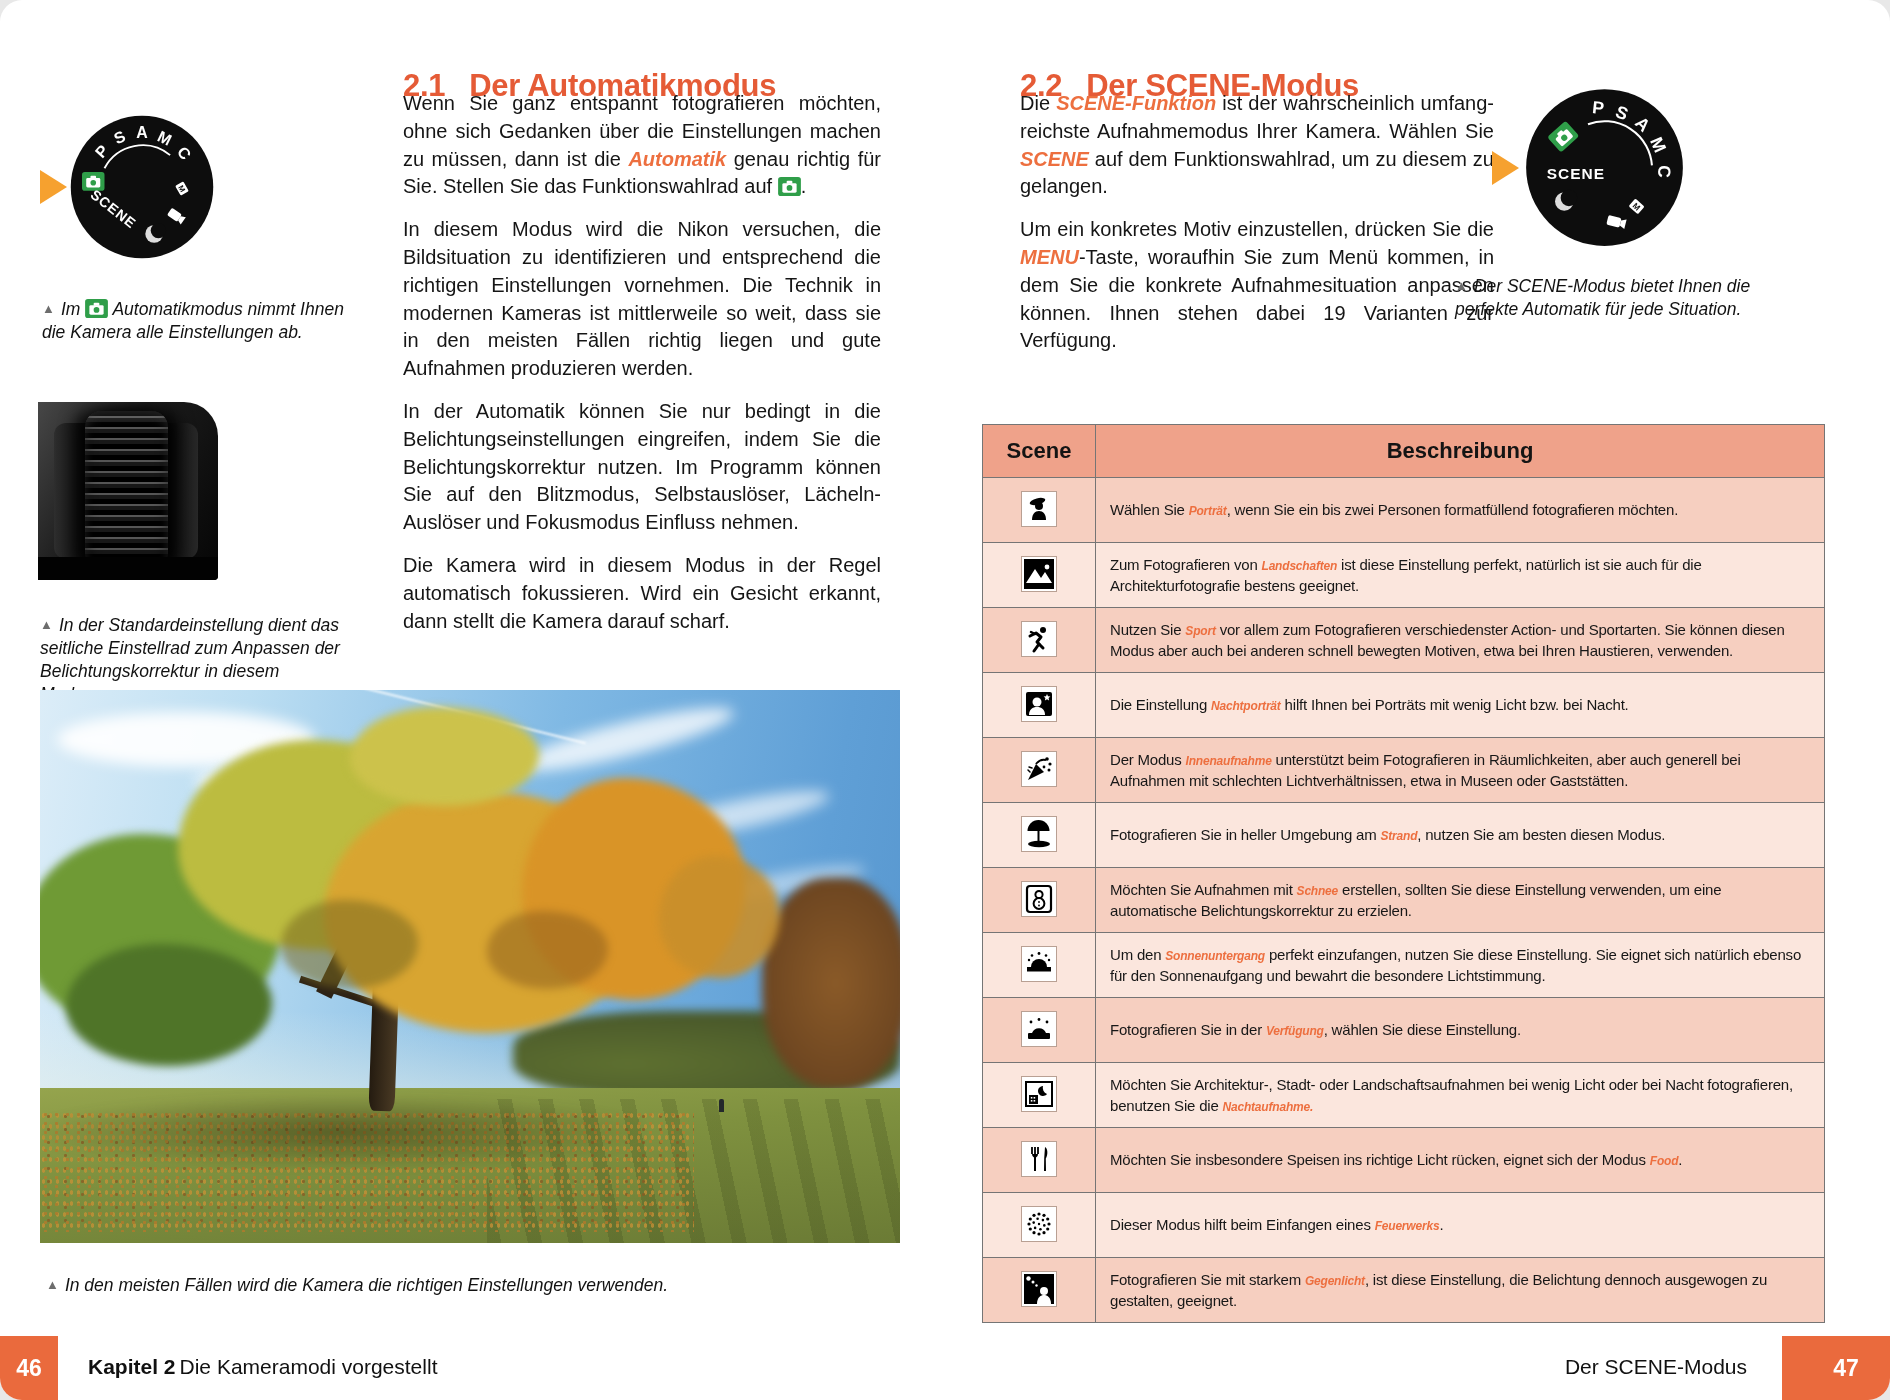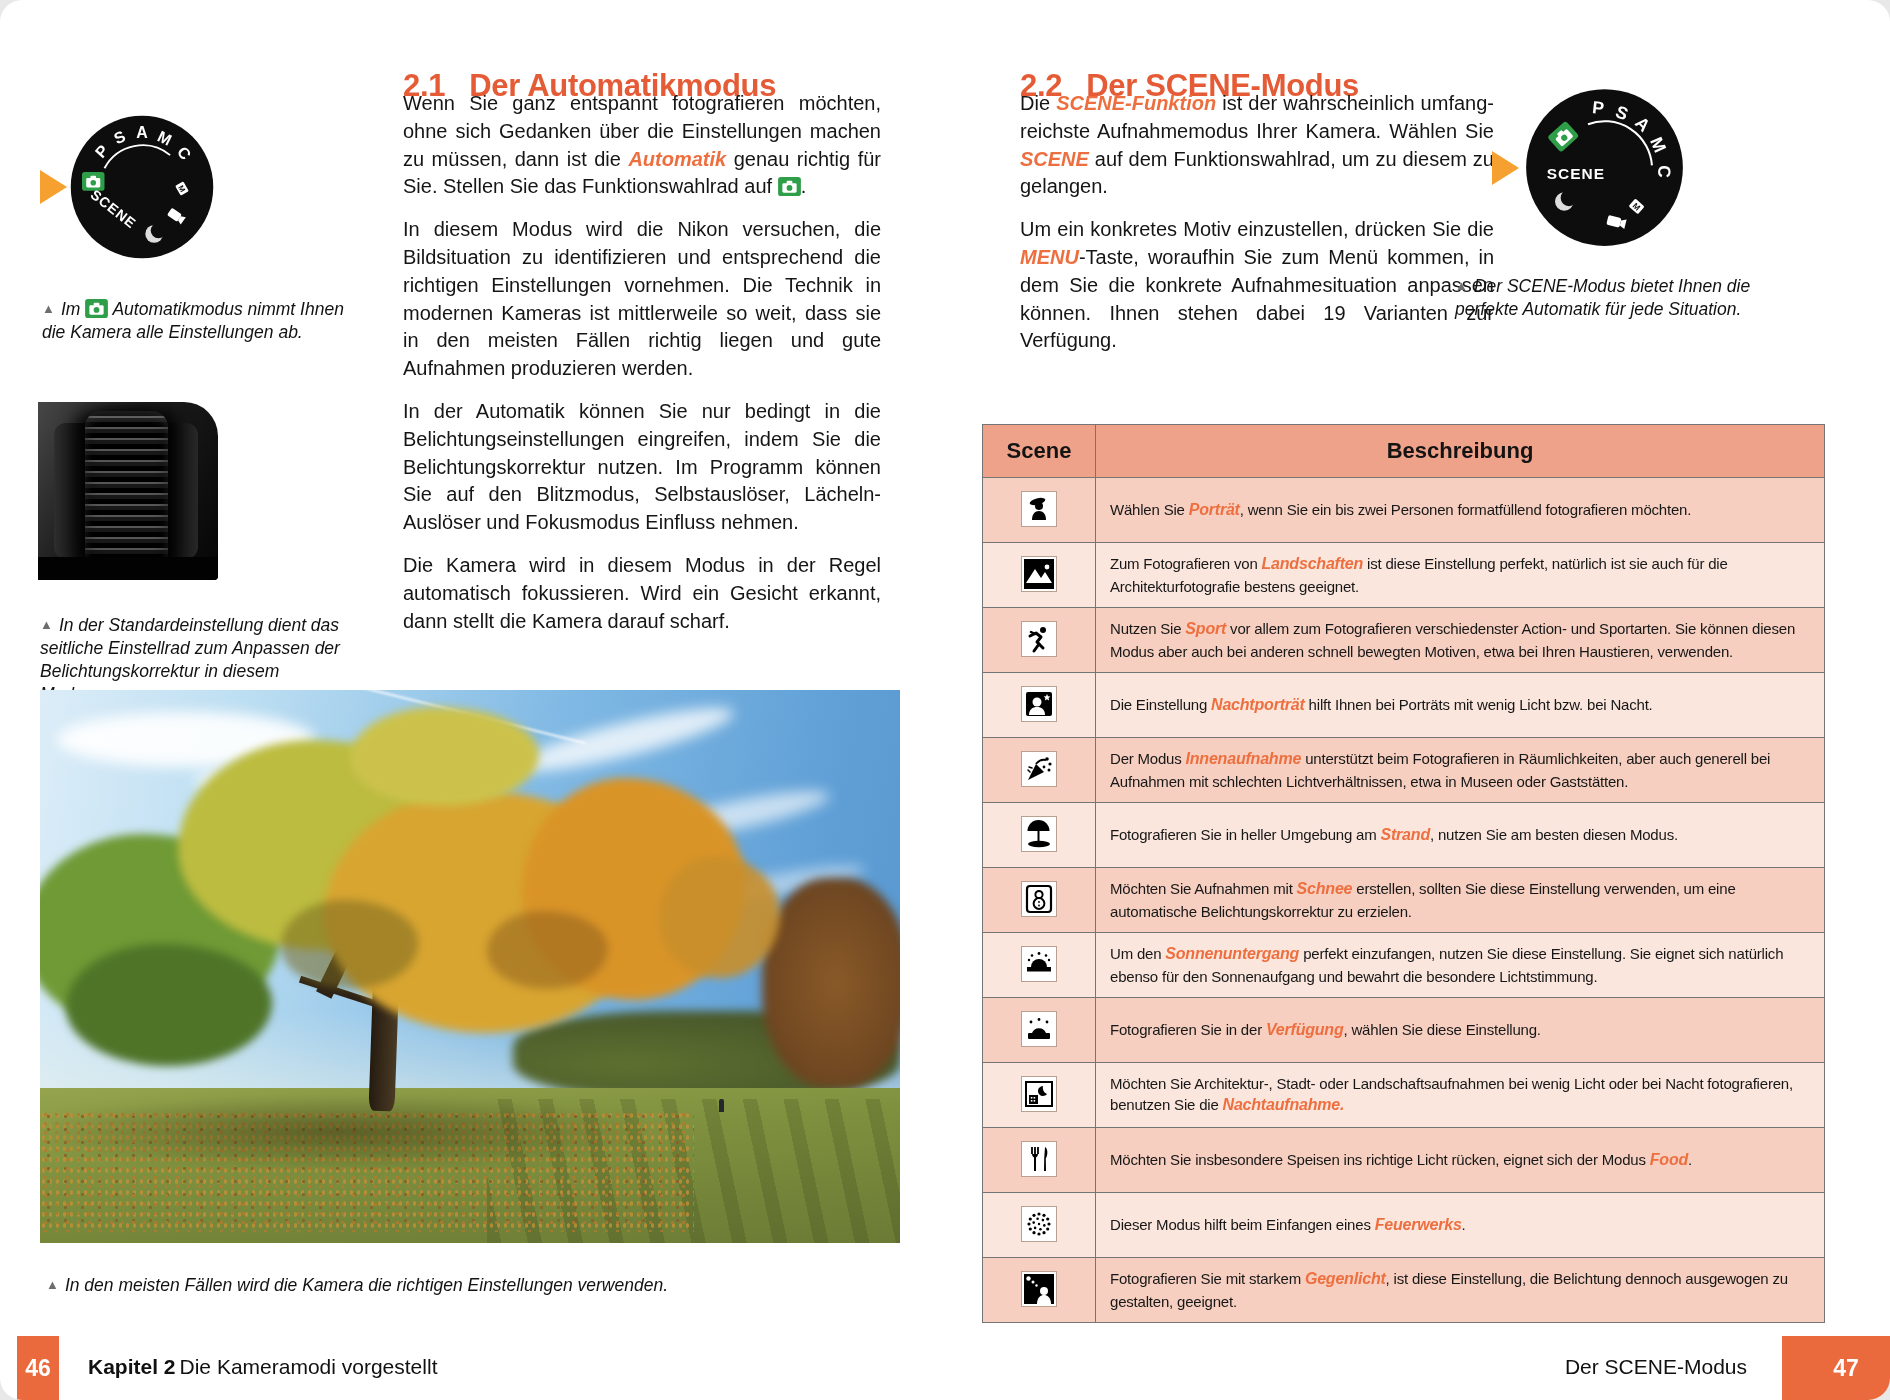--- a/index.html
+++ b/index.html
@@ -91,29 +91,29 @@
 
   
   .scene-table{position:absolute;left:982px;top:424px;width:843px;border-collapse:collapse;}
   .scene-table th,.scene-table td{border:1.5px solid var(--tborder);}
   .scene-table th{height:50px;font-size:22px;font-weight:bold;background:var(--thbg);color:#141414;text-align:center;}
   .scene-table td{height:50px;vertical-align:middle;}
   .scene-table tbody tr:nth-child(odd){background:var(--trdark);}
   .scene-table tbody tr:nth-child(even){background:var(--trlight);}
   .col-icon{width:110px;text-align:center;}
   .col-desc{font-size:15px;line-height:1.42;padding:7px 14px;letter-spacing:-0.2px;color:#171717;}
-  .col-desc .seg-hl{font-size:16px;}
+  .col-desc .seg-hl{font-size:12px;}
   .icon-box{display:inline-flex;width:34px;height:34px;background:#fff;align-items:center;
             justify-content:center;box-shadow:0 0 0 1px #b9a093;}
   .icon-box svg{width:30px;height:30px;display:block;}
 
   
   .pgnum{position:absolute;top:1336px;height:64px;background:var(--box);color:#fff;
          font-size:23px;font-weight:bold;display:flex;align-items:center;justify-content:center;}
-  .pgnum-left{left:17px;width:42px;}
+  .pgnum-left{left:0;width:58px;}
   .pgnum-right{left:1782px;width:128px;}
   .foot-text{position:absolute;top:1355px;font-size:21px;color:#111;}
   .foot-left{left:88px;}
   .foot-left .chap{font-weight:bold;margin-right:4px;}
   .foot-right{right:143px;}
 </style>
 </head>
 <body>
 
 <div class="spread" style="--accent: #e55b36; --hl: #ed6f3f; --thbg: #efa28a; --trdark: #f6cfc0; --trlight: #fbe6dd; --tborder: #757575; --box: #ea6a3d; --green: #2f9e49; --pointer: #f6a12f;">

